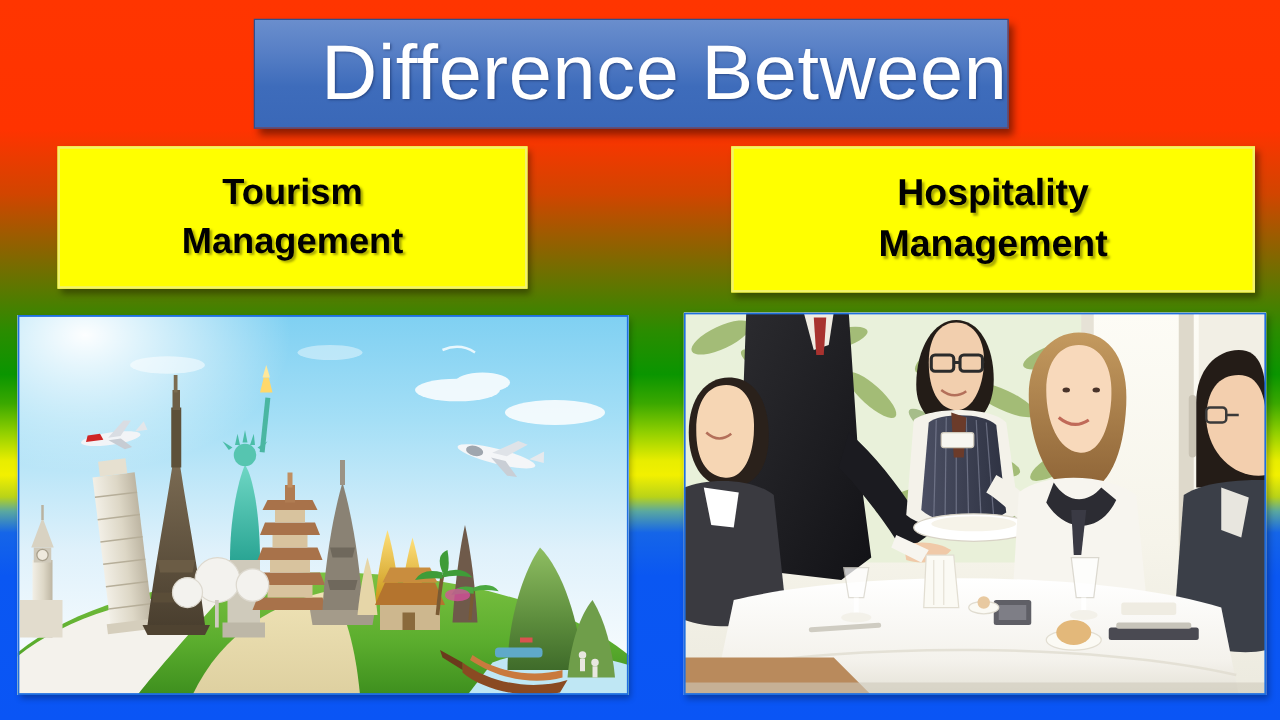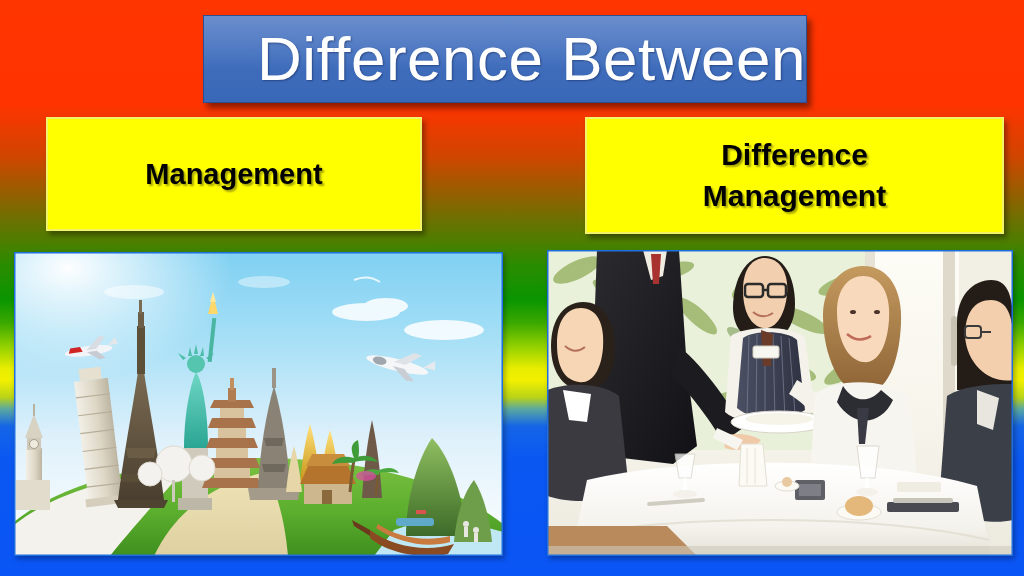--- a/index.html
+++ b/index.html
@@ -94,25 +94,26 @@
 </head>
 <body>
 
 <div id="slide">
 
   <div class="title-banner">
     <span class="title-text">Difference Between</span>
   </div>
 
   <div class="label-box left">
+    <span class="label-line">Tourism</span>
     <span class="label-line">Management</span>
   </div>
 
   <div class="label-box right">
-    <span class="label-line">Difference</span>
+    <span class="label-line">Hospitality</span>
     <span class="label-line">Management</span>
   </div>
 
   <div class="photo tourism">
     <svg viewBox="0 0 489 304" preserveAspectRatio="none">
       <defs>
         <linearGradient id="sky" x1="0" y1="0" x2="0" y2="1">
           <stop offset="0%" stop-color="#7fd0f2"></stop>
           <stop offset="28%" stop-color="#a5dff6"></stop>
           <stop offset="62%" stop-color="#dff1fb"></stop>

